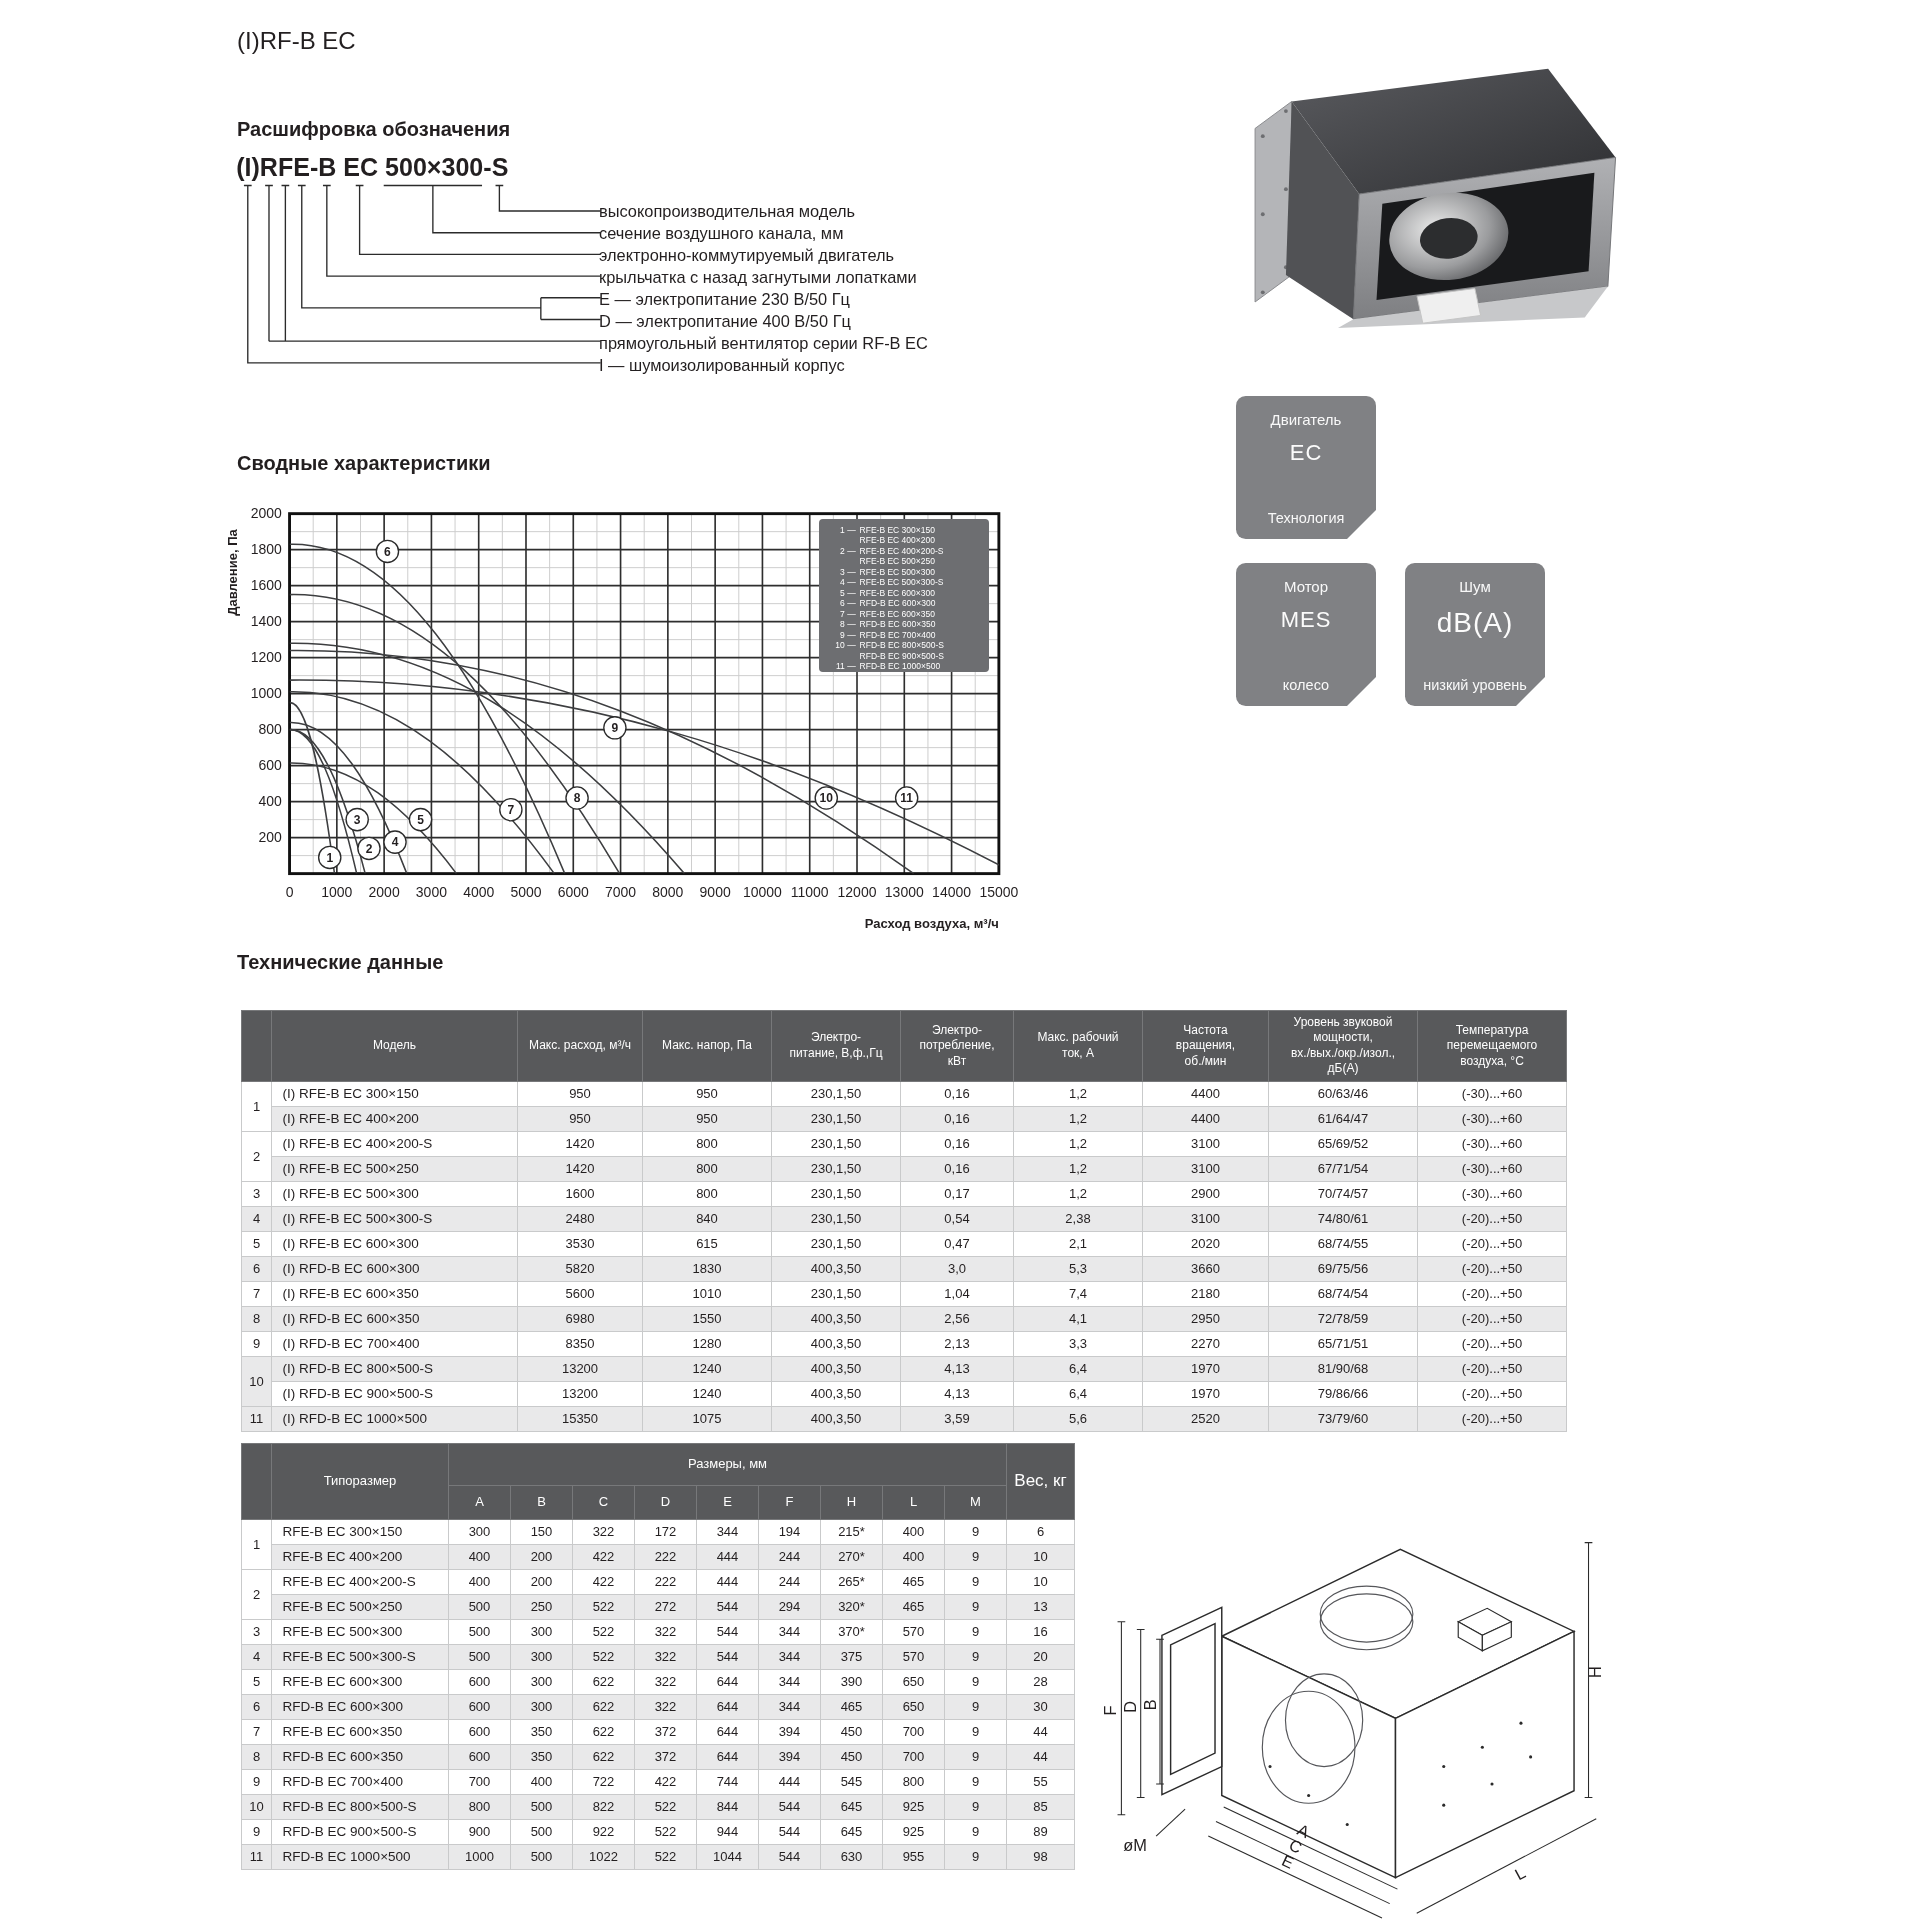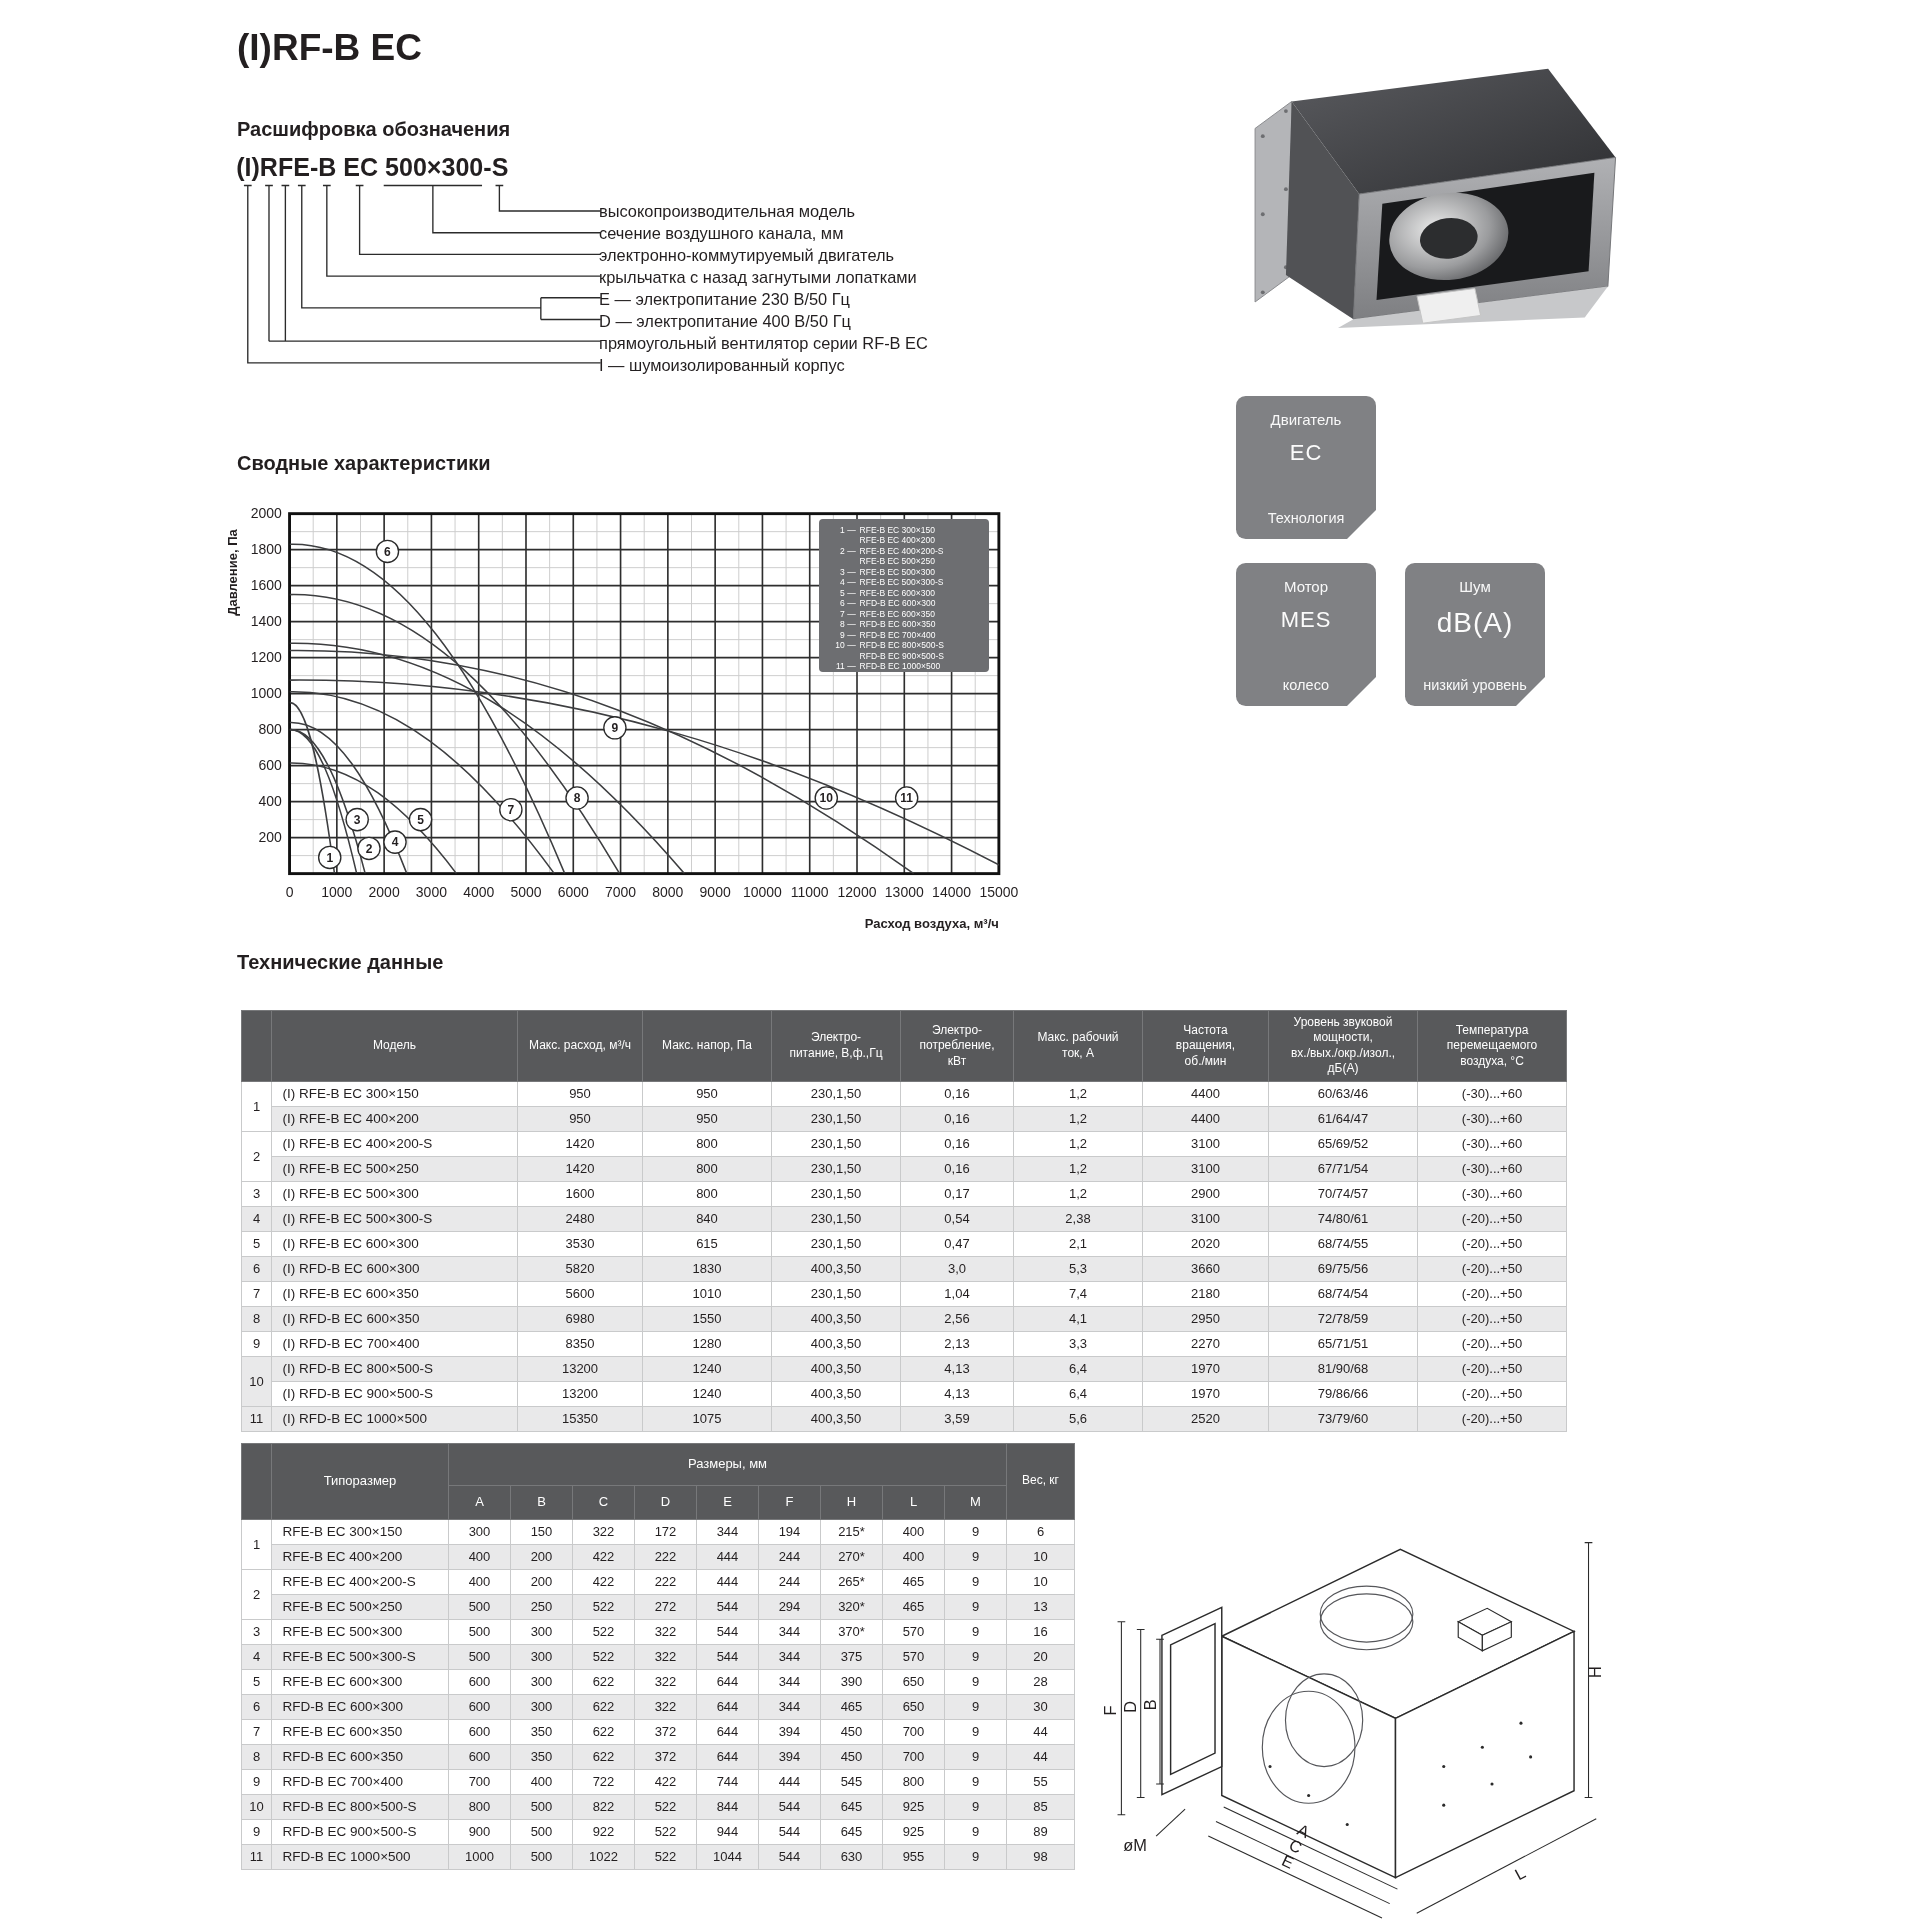--- a/index.html
+++ b/index.html
@@ -1,19 +1,19 @@
 <!DOCTYPE html>
 <html><head>
 <meta charset="utf-8">
 <style>
   html,body{margin:0;padding:0;}
   body{width:1931px;height:1931px;position:relative;background:#fff;
        font-family:"Liberation Sans",sans-serif;color:#231f20;overflow:hidden;}
   .abs{position:absolute;}
-  .page-title{font-size:37px;font-weight:bold;}
+  .page-title{font-size:24px;font-weight:normal;}
   .sec-head{font-size:20px;font-weight:bold;}
   
   .dl{height:22px;line-height:22px;font-size:16.4px;white-space:nowrap;}
   
   .chart-wrap{left:222px;top:497px;width:801px;height:456px;}
   .legend{position:absolute;left:597px;top:22px;width:170px;height:153px;
           background:#6d6e71;border-radius:3.9px;color:#fff;font-size:8.5px;
           line-height:10.5px;padding:5.8px 7.7px;box-sizing:border-box;}
   .lg-line{display:flex;white-space:nowrap;}
   .lg-num{width:29px;text-align:right;padding-right:3.9px;flex:0 0 auto;}
@@ -521,21 +521,21 @@
       <col style="width:62px">
       <col style="width:62px">
       <col style="width:62px">
     <col style="width:68px">
   </colgroup>
   <thead id="dim-thead">
       <tr>
         <th class="corner" rowspan="2"></th>
         <th rowspan="2" style="font-size: 13px;">Типоразмер</th>
         <th colspan="9" style="height: 35px; font-size: 13px;">Размеры, мм</th>
-        <th rowspan="2" style="font-size: 12px;">Вес, кг</th>
+        <th rowspan="2" style="font-size: 17px;">Вес, кг</th>
       </tr>
       <tr>
         <th style="height: 27px; font-size: 13px;">A</th>
         <th style="height: 27px; font-size: 13px;">B</th>
         <th style="height: 27px; font-size: 13px;">C</th>
         <th style="height: 27px; font-size: 13px;">D</th>
         <th style="height: 27px; font-size: 13px;">E</th>
         <th style="height: 27px; font-size: 13px;">F</th>
         <th style="height: 27px; font-size: 13px;">H</th>
         <th style="height: 27px; font-size: 13px;">L</th>

